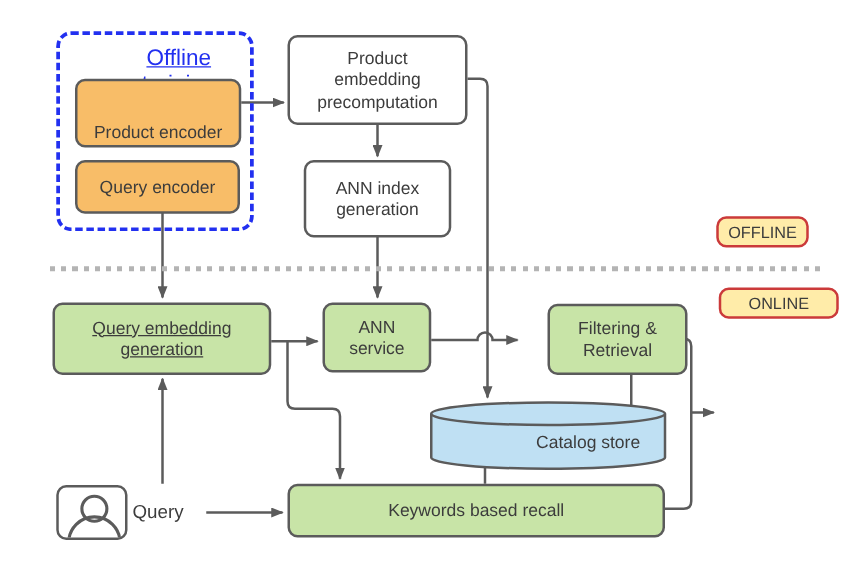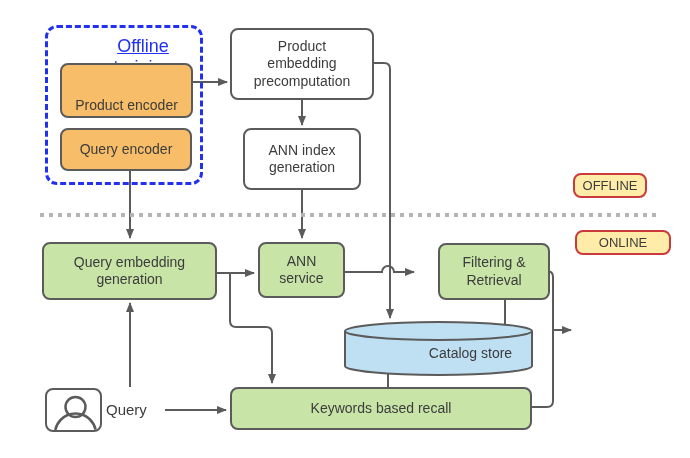--- a/index.html
+++ b/index.html
@@ -104,21 +104,21 @@
   <div class="badge" style="left:573px; top:173px; width:74px; height:25px;">
     <span>OFFLINE</span>
   </div>
 
   <div class="separator"></div>
 
   <div class="badge" style="left:575px; top:230px; width:96px; height:25px;">
     <span>ONLINE</span>
   </div>
 
-  <div class="node green" style="left:42px; top:242px; width:175px; height:58px;">
+  <div class="node green" style="left:42px; top:242px; width:175px; height:58px;text-decoration:underline;">
     <span>Query embedding
 generation</span>
   </div>
   <div class="node green" style="left:258px; top:242px; width:87px; height:56px;">
     <span>ANN
 service</span>
   </div>
   <div class="node green" style="left:418px; top:243px; width:112px; height:57px;margin-left:20px;">
     <span>Filtering &amp;
 Retrieval</span>

